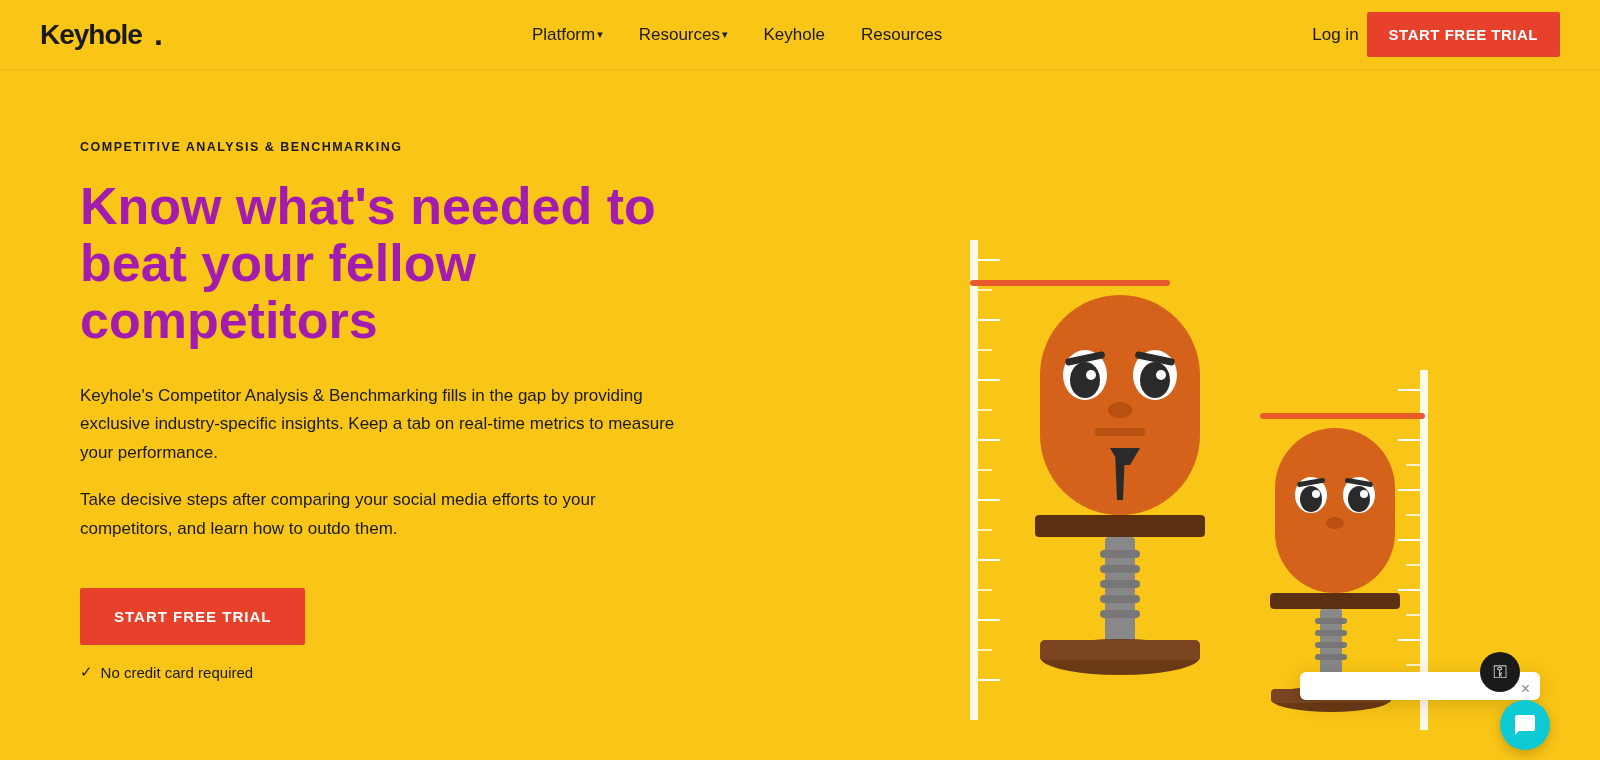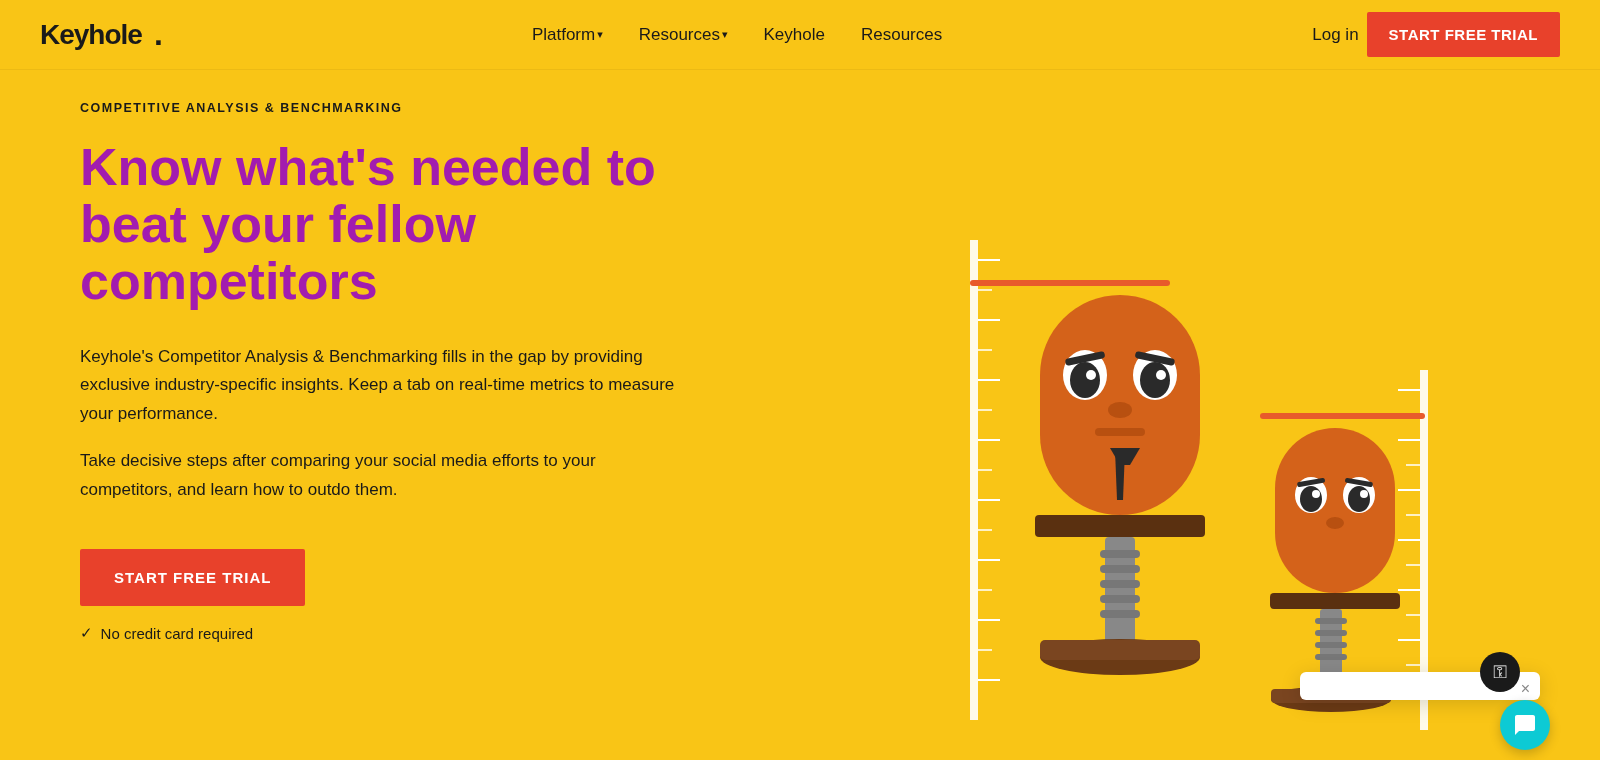--- a/index.html
+++ b/index.html
@@ -36,21 +36,21 @@
       padding: 14px 22px; font-size: 15px; font-weight: 700;
       letter-spacing: 0.5px; cursor: pointer; border-radius: 2px;
       white-space: nowrap;
     }
 
     
     .hero {
       width: 1600px; height: 760px;
       background: #F9C516;
       display: flex; align-items: flex-start;
-      padding-top: 31px;
+      padding-top: 70px;
       position: relative;
     }
     .hero-content {
       padding: 70px 0 0 80px;
       max-width: 700px;
     }
     .category-label {
       font-size: 12.5px; font-weight: 700; color: #1a1a1a;
       letter-spacing: 1.5px; text-transform: uppercase;
       margin-bottom: 24px;

